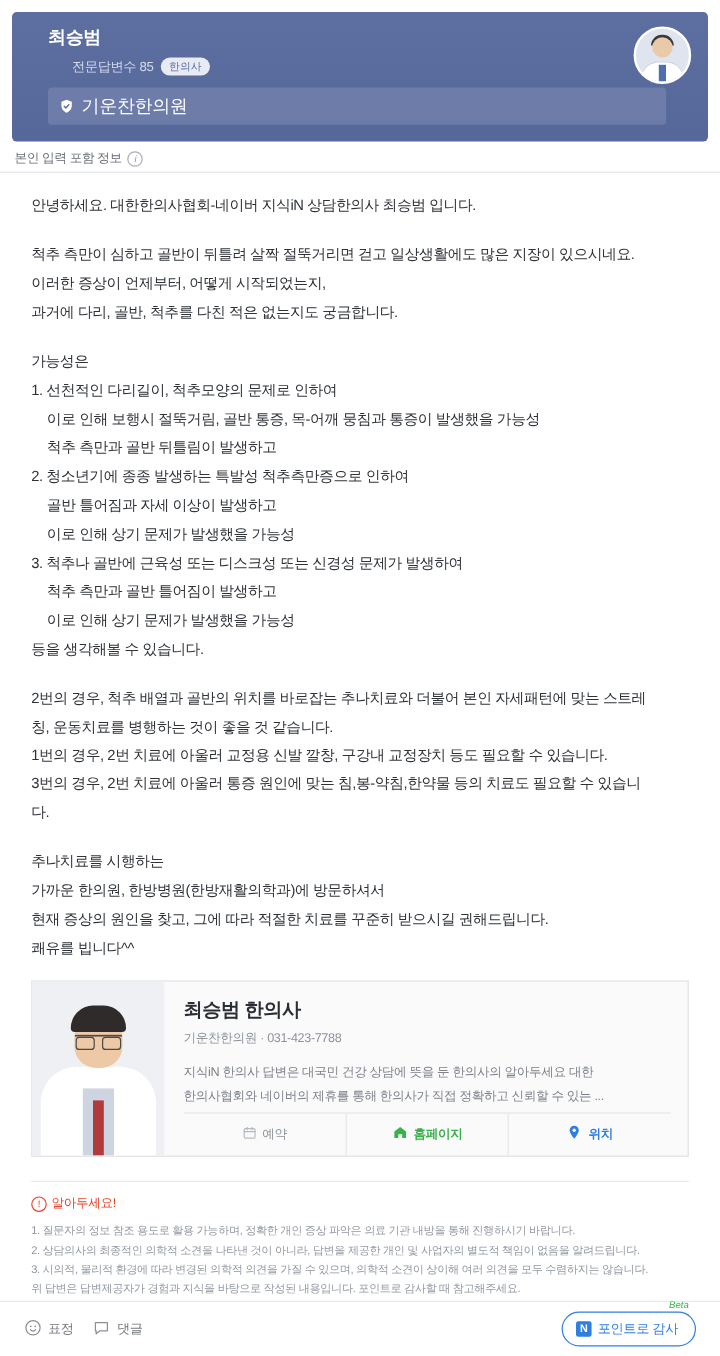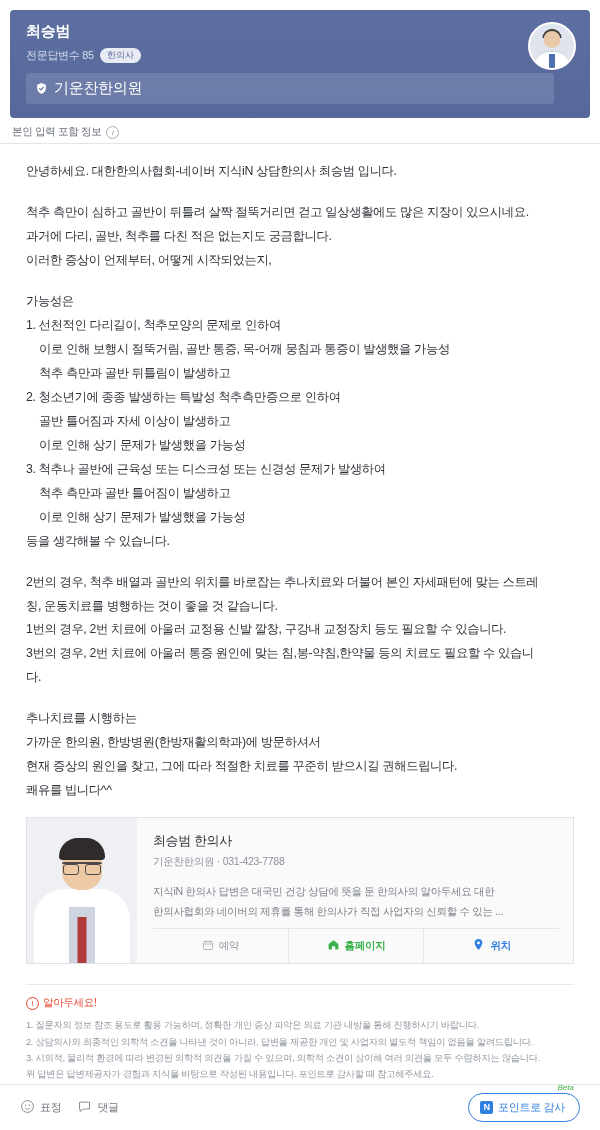--- a/index.html
+++ b/index.html
@@ -22,36 +22,37 @@
   }
   
   .header-wrap {
     padding: 10px 10px 0 10px;
     background: #ffffff;
   }
   .header-card {
     background: #5a6c9e;
     background: linear-gradient(180deg, #5d6ea0 0%, #56679a 100%);
     border-radius: 4px;
-    padding: 12px 14px 14px 16px;
+    padding: 12px 14px 14px 30px;
     position: relative;
     min-height: 82px;
     box-sizing: border-box;
   }
   .expert-name {
     color: #ffffff;
     font-size: 15px;
     font-weight: bold;
     letter-spacing: -0.3px;
   }
   .expert-meta {
     margin-top: 7px;
     display: flex;
     align-items: center;
     gap: 6px;
+    margin-left: 20px;
   }
   .expert-meta-text {
     color: #d6dcec;
     font-size: 11px;
     letter-spacing: -0.3px;
   }
   .expert-badge {
     display: inline-block;
     background: #e8ebf3;
     color: #5a6c9e;
@@ -252,22 +253,22 @@
     height: 46px;
     background: #b13b3b;
   }
   .profile-info {
     flex: 1;
     padding: 14px 14px 0 16px;
     display: flex;
     flex-direction: column;
   }
   .profile-name {
-    font-size: 13px;
-    font-weight: normal;
+    font-size: 16px;
+    font-weight: bold;
     color: #2b2f35;
     letter-spacing: -0.4px;
   }
   .profile-sub {
     margin-top: 5px;
     font-size: 10.5px;
     color: #8e939b;
     letter-spacing: -0.3px;
   }
   .profile-desc {
@@ -429,22 +430,22 @@
   <div class="info-strip">
     <span class="info-strip-text">본인 입력 포함 정보</span>
     <span class="info-circle">i</span>
   </div>
   <div class="divider"></div>
 
   <div class="answer-body">
     <p>안녕하세요. 대한한의사협회-네이버 지식iN 상담한의사 최승범 입니다.</p>
     <div class="blank"></div>
     <p>척추 측만이 심하고 골반이 뒤틀려 살짝 절뚝거리면 걷고 일상생활에도 많은 지장이 있으시네요.</p>
+    <p>이러한 증상이 언제부터, 어떻게 시작되었는지,</p>
     <p>과거에 다리, 골반, 척추를 다친 적은 없는지도 궁금합니다.</p>
-    <p>이러한 증상이 언제부터, 어떻게 시작되었는지,</p>
     <div class="blank"></div>
     <p>가능성은</p>
     <p>1. 선천적인 다리길이, 척추모양의 문제로 인하여</p>
     <p class="indent1">이로 인해 보행시 절뚝거림, 골반 통증, 목-어깨 뭉침과 통증이 발생했을 가능성</p>
     <p class="indent1">척추 측만과 골반 뒤틀림이 발생하고</p>
     <p>2. 청소년기에 종종 발생하는 특발성 척추측만증으로 인하여</p>
     <p class="indent1">골반 틀어짐과 자세 이상이 발생하고</p>
     <p class="indent1">이로 인해 상기 문제가 발생했을 가능성</p>
     <p>3. 척추나 골반에 근육성 또는 디스크성 또는 신경성 문제가 발생하여</p>
     <p class="indent1">척추 측만과 골반 틀어짐이 발생하고</p>
@@ -470,21 +471,21 @@
       <div class="p-tie"></div>
       <div class="p-head"></div>
       <div class="p-hair"></div>
       <div class="p-glass"></div>
     </div>
     <div class="profile-info">
       <div class="profile-name">최승범 한의사</div>
       <div class="profile-sub">기운찬한의원 · 031-423-7788</div>
       <div class="profile-desc">
         <div>지식iN 한의사 답변은 대국민 건강 상담에 뜻을 둔 한의사의 알아두세요 대한</div>
-        <div>한의사협회와 네이버의 제휴를 통해 한의사가 직접 사업자의 신뢰할 수 있는 ...</div>
+        <div>한의사협회와 네이버의 제휴를 통해 한의사가 직접 정확하고 신뢰할 수 있는 ...</div>
       </div>
       <div class="profile-actions">
         <div class="profile-action">
           <span>
             <svg width="12" height="12" viewBox="0 0 24 24">
                 <rect x="3" y="5" width="18" height="16" rx="2" fill="none" stroke="#b5bac1" stroke-width="2"></rect>
                 <path d="M3 10h18M8 3v4M16 3v4" stroke="#b5bac1" stroke-width="2" stroke-linecap="round"></path>
               </svg>
           </span>
           <span>예약</span>

